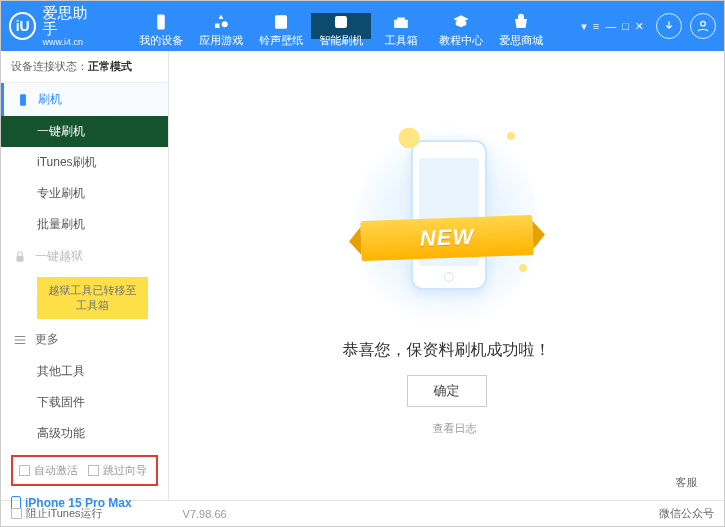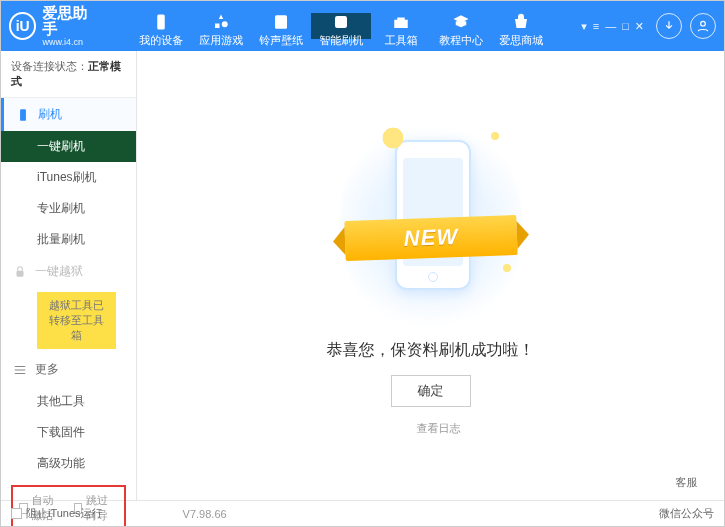--- a/index.html
+++ b/index.html
@@ -3,35 +3,35 @@
 <meta charset="utf-8">
 <style>
 * { margin: 0; padding: 0; box-sizing: border-box; }
 body { font-family: "Microsoft YaHei", Arial, sans-serif; font-size: 12px; color: #333; background: #fff; width: 725px; height: 527px; overflow: hidden; border: 1px solid #ccc; }
 
 
 .titlebar { height: 50px; background: #2f8dfb; color: #fff; display: flex; align-items: center; padding: 12px 8px; gap: 30px; }
 .logo-wrap { display: flex; align-items: center; gap: 6px; width: 140px; }
 .logo-circle { width: 28px; height: 28px; border: 2px solid #fff; border-radius: 50%; display: flex; align-items: center; justify-content: center; font-weight: bold; font-size: 14px; }
 .logo-text { display: flex; flex-direction: column; line-height: 1.1; }
-.brand { font-size: 15px; font-weight: bold; }
+.brand { font-size: 15px; font-weight: normal; }
 .brand-url { font-size: 9px; opacity: .9; }
 .topnav { display: flex; flex: 1; height: 100%; }
 .topnav-item { width: 60px; display: flex; flex-direction: column; align-items: center; justify-content: flex-start; gap: 2px; cursor: pointer; font-size: 11px; }
 .topnav-item.active { background: #0c4a6e; }
 .topnav-icon { width: 18px; height: 18px; display: flex; align-items: center; justify-content: center; }
 .topnav-icon svg { width: 18px; height: 18px; fill: #fff; }
 .title-controls { display: flex; align-items: center; gap: 8px; margin-left: auto; }
 .sys-btns { display: flex; gap: 6px; font-size: 11px; opacity: .9; margin-right: 4px; }
 .circle-btn { width: 26px; height: 26px; border: 1.5px solid rgba(255,255,255,.8); border-radius: 50%; display: flex; align-items: center; justify-content: center; cursor: pointer; }
 .circle-btn svg { width: 14px; height: 14px; fill: none; stroke: #fff; stroke-width: 2; }
 
 
 .body { display: flex; height: calc(100% - 50px - 26px); }
-.sidebar { width: 136px; border-right: 1px solid #e5e5e5; display: flex; flex-direction: column; }
+.sidebar { width: 168px; border-right: 1px solid #e5e5e5; display: flex; flex-direction: column; }
 .status-row { padding: 8px 10px; color: #666; border-bottom: 1px solid #eee; font-size: 11px; }
 .status-val { color: #333; font-weight: bold; }
 .side-section { padding: 8px 12px; color: #666; font-size: 12px; display: flex; align-items: center; gap: 8px; }
 .side-section.active { color: #2f8dfb; border-left: 3px solid #2f8dfb; background: #f8fbff; }
 .side-section .sec-icon { width: 14px; height: 14px; }
 .side-items { }
 .side-item { padding: 7px 12px 7px 36px; font-size: 12px; color: #555; cursor: pointer; }
 .side-item.active { background: #14532d; color: #fff; }
 .side-section.disabled { color: #bbb; }
 .side-note { background: #fde047; margin: 4px 20px 4px 36px; padding: 6px 8px; font-size: 11px; color: #777; text-align: center; }

